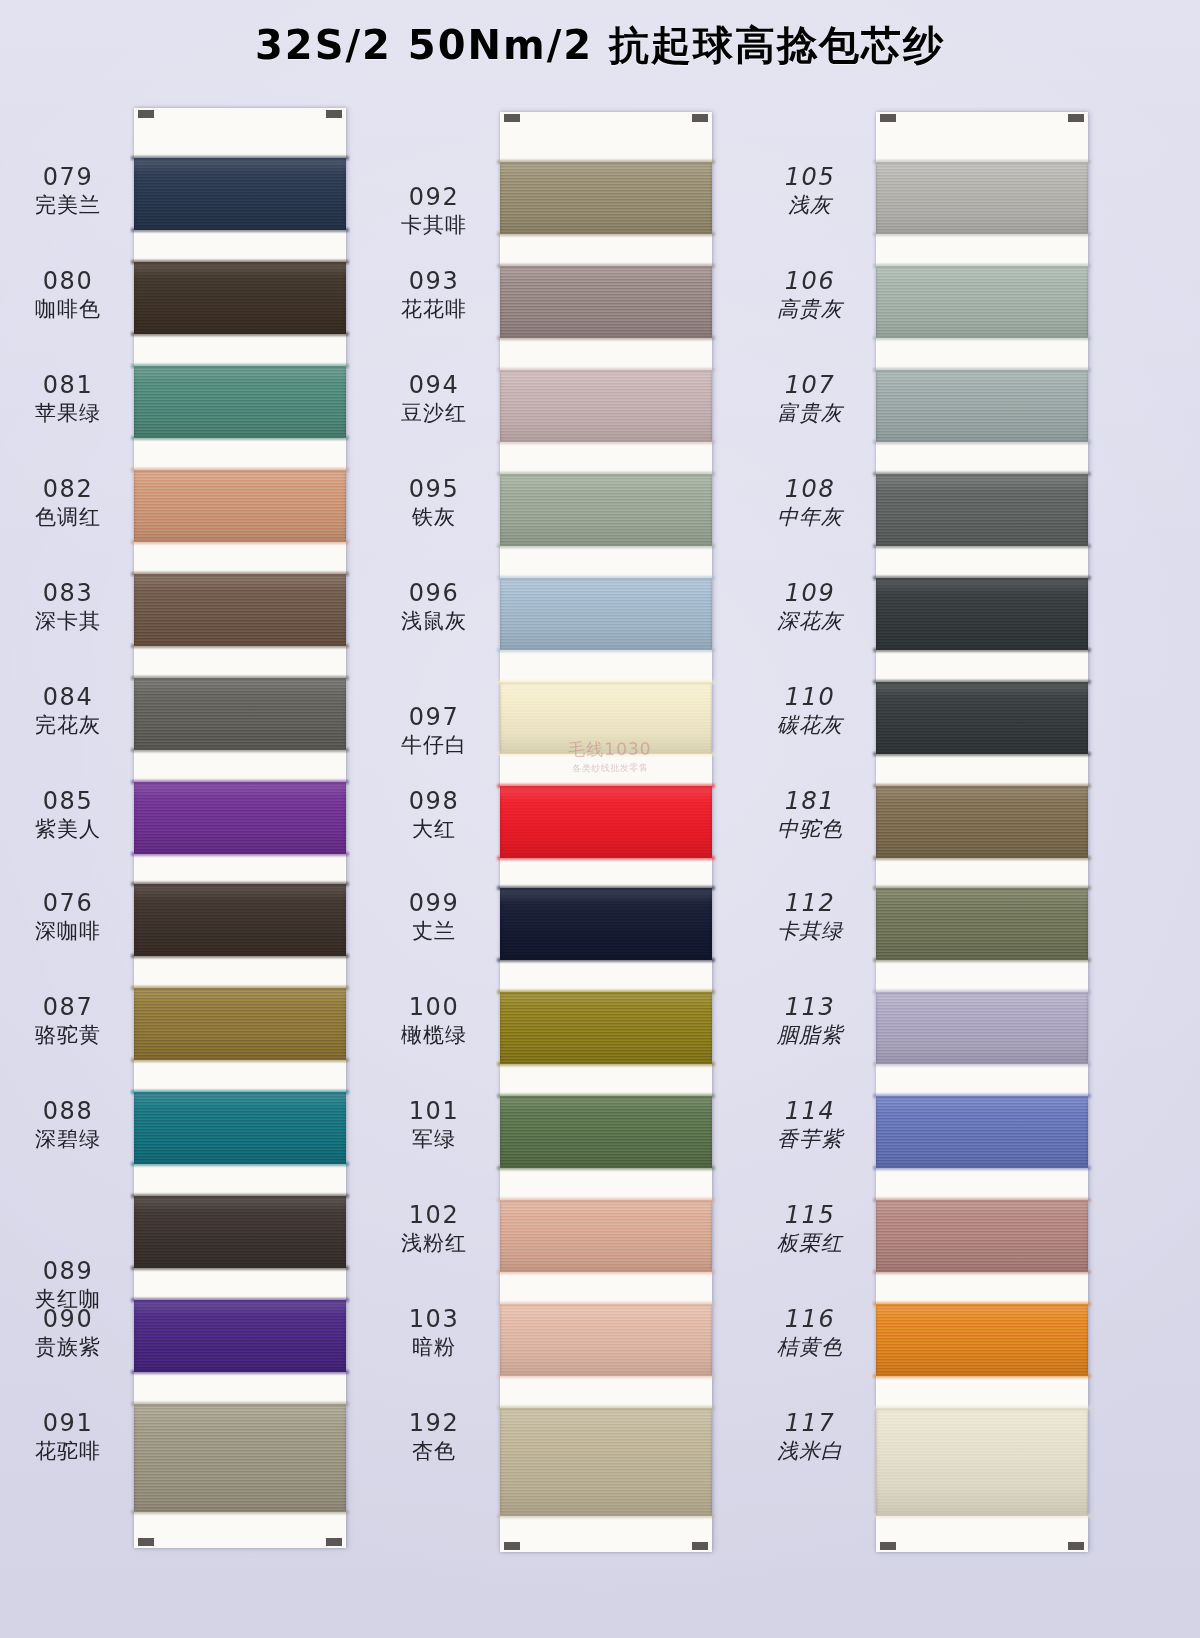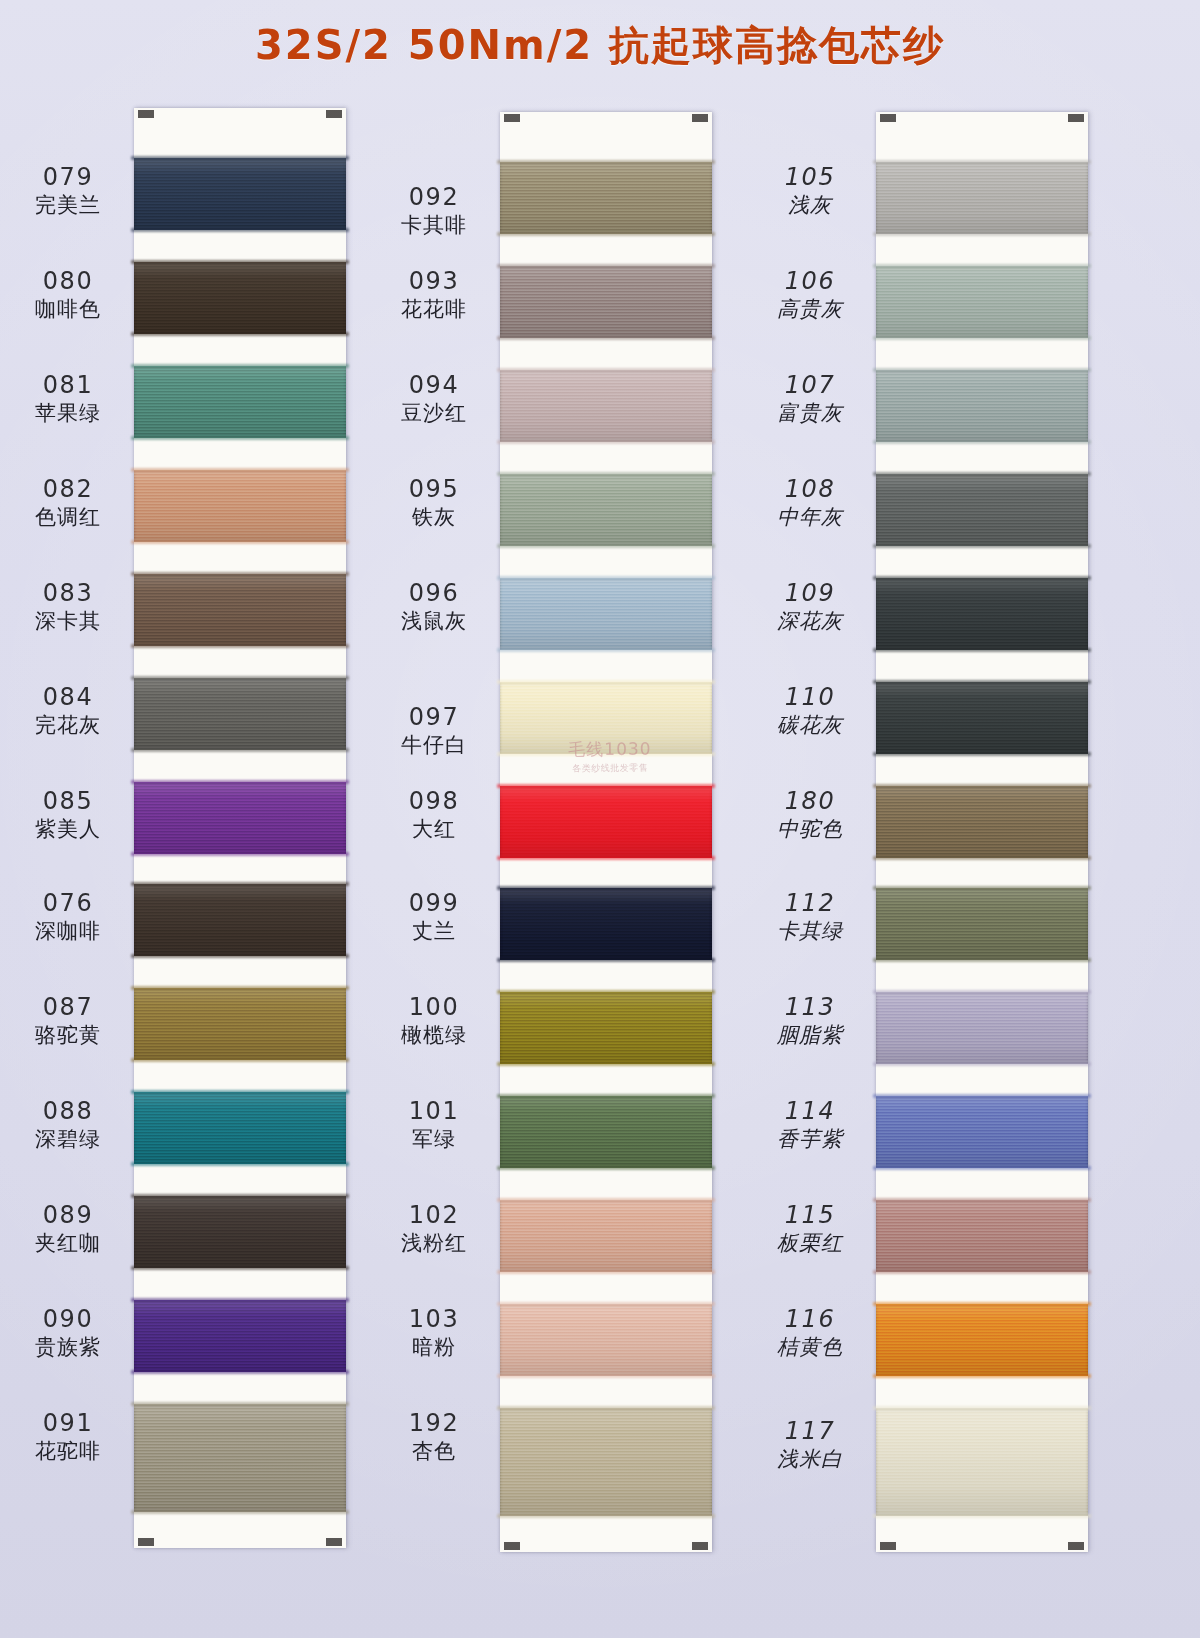--- a/index.html
+++ b/index.html
@@ -25,21 +25,21 @@
   }
   .title {
     position: absolute;
     top: 18px;
     left: 0;
     width: 100%;
     text-align: center;
     font-size: 40px;
     font-weight: bold;
     letter-spacing: 2px;
-    color: #c2410c;
+    color: #000000;
     font-family: "DejaVu Sans", "Liberation Sans", sans-serif;
     text-shadow: 0 1px 0 rgba(255,255,255,0.6);
   }
   .board {
     position: absolute;
     top: 108px;
     width: 212px;
     height: 1440px;
     background: #fbfaf6;
     box-shadow: 0 0 3px rgba(80,80,110,0.35), 2px 0 5px rgba(90,90,120,0.20);
@@ -434,21 +434,21 @@
       <span class="name">深咖啡</span>
     </div>
     <div class="label" style="top: 885px;">
       <span class="code">087</span>
       <span class="name">骆驼黄</span>
     </div>
     <div class="label" style="top: 989px;">
       <span class="code">088</span>
       <span class="name">深碧绿</span>
     </div>
-    <div class="label" style="top: 1093px;">
+    <div class="label" style="top: 1149px;">
       <span class="code">089</span>
       <span class="name">夹红咖</span>
     </div>
     <div class="label" style="top: 1197px;">
       <span class="code">090</span>
       <span class="name">贵族紫</span>
     </div>
     <div class="label" style="top: 1301px;">
       <span class="code">091</span>
       <span class="name">花驼啡</span>
@@ -527,21 +527,21 @@
     </div>
     <div class="label" style="top: 471px;">
       <span class="code">109</span>
       <span class="name">深花灰</span>
     </div>
     <div class="label" style="top: 575px;">
       <span class="code">110</span>
       <span class="name">碳花灰</span>
     </div>
     <div class="label" style="top: 679px;">
-      <span class="code">180</span>
+      <span class="code">181</span>
       <span class="name">中驼色</span>
     </div>
     <div class="label" style="top: 781px;">
       <span class="code">112</span>
       <span class="name">卡其绿</span>
     </div>
     <div class="label" style="top: 885px;">
       <span class="code">113</span>
       <span class="name">胭脂紫</span>
     </div>
@@ -550,21 +550,21 @@
       <span class="name">香芋紫</span>
     </div>
     <div class="label" style="top: 1093px;">
       <span class="code">115</span>
       <span class="name">板栗红</span>
     </div>
     <div class="label" style="top: 1197px;">
       <span class="code">116</span>
       <span class="name">桔黄色</span>
     </div>
-    <div class="label" style="top: 1301px; margin-top: 8px;">
+    <div class="label" style="top: 1301px;">
       <span class="code">117</span>
       <span class="name">浅米白</span>
     </div>
   </div>
 
 <div class="watermark">
   <span>毛线1030</span>
   <span class="wm-sub">各类纱线批发零售</span>
 </div>
 

